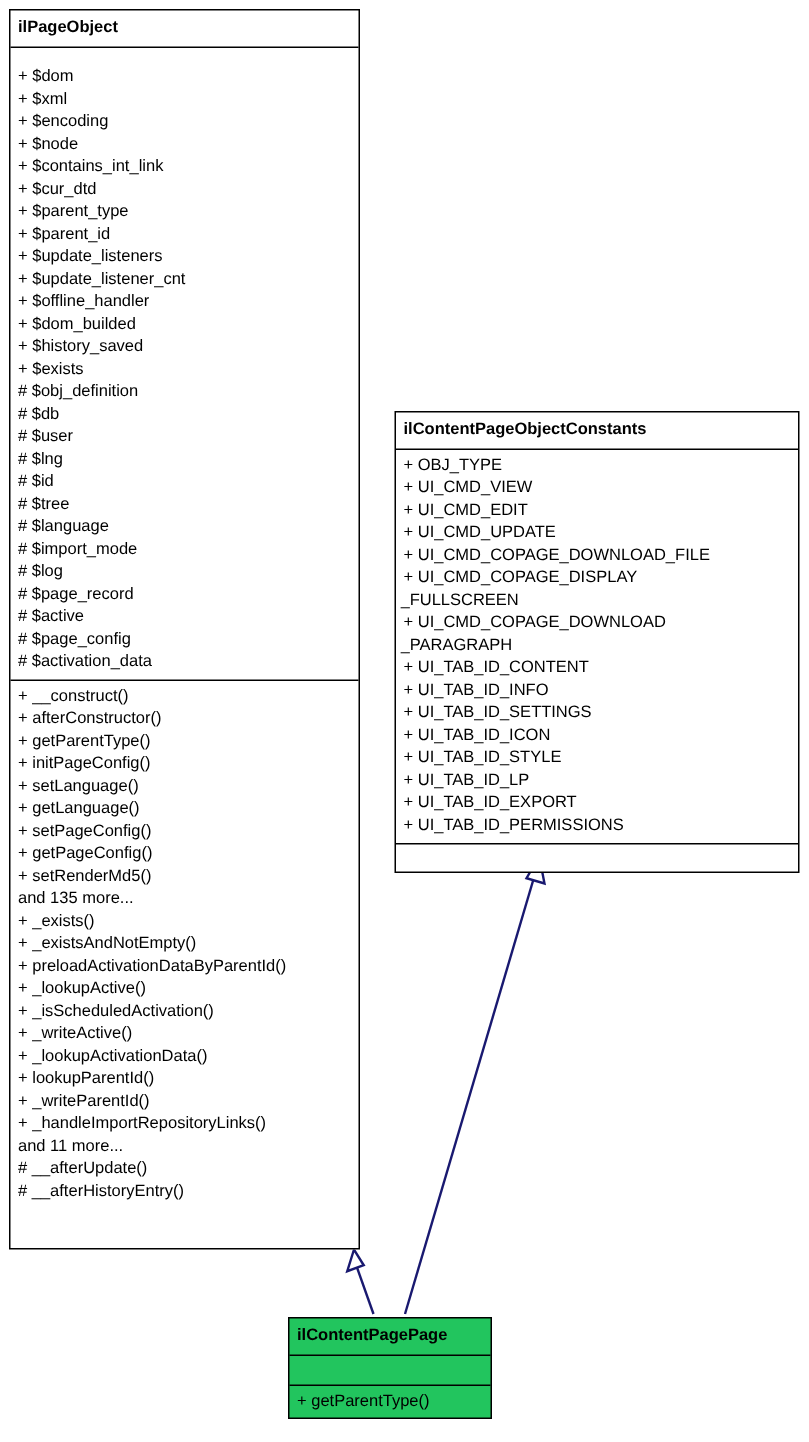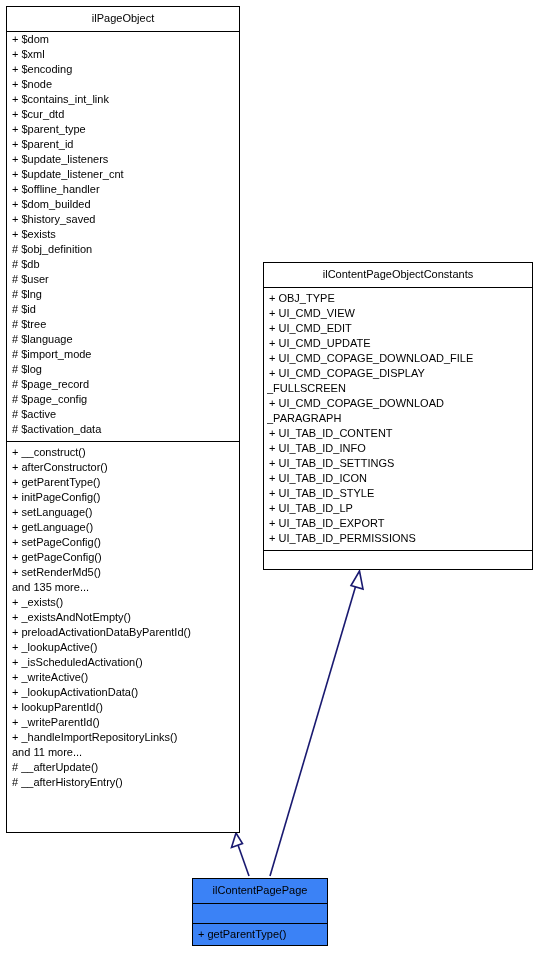--- a/index.html
+++ b/index.html
@@ -29,55 +29,55 @@
   .uml-class {
     position: absolute;
     box-sizing: border-box;
     border: 1px solid #000000;
     background: #ffffff;
     font-size: 11px;
     line-height: 15px;
     color: #000000;
   }
   .uml-class.filled {
-    background: #3b82f6;
+    background: #22c55e;
   }
   .compartment {
     box-sizing: border-box;
     padding: 3px 5px 4px 5px;
   }
   .compartment + .compartment {
     border-top: 1px solid #000000;
   }
   .class-title {
-    text-align: center;
     padding: 4px 5px 5px 5px;
     white-space: nowrap;
+    font-weight: bold;
   }
   .member {
     white-space: pre;
     overflow: hidden;
   }
   .member.wrapped {
     margin-left: -2px;
   }
   .compartment.empty {
     min-height: 19px;
   }
   
   #class-ilpageobject {
     left: 6px;
     top: 6px;
     width: 234px;
     height: 827px;
   }
-  #class-ilpageobject .compartment.attributes { padding-top: 0; }
+  #class-ilpageobject .compartment.attributes { padding-top: 12px; }
   #class-ilcontentpageobjectconstants {
     left: 263px;
-    top: 262px;
+    top: 274px;
     width: 270px;
     height: 308px;
   }
   #class-ilcontentpagepage {
     left: 192px;
     top: 878px;
     width: 136px;
     height: 68px;
   }
   #class-ilcontentpagepage .compartment.attributes {
@@ -123,22 +123,22 @@
       <div class="member"># $obj_definition</div>
       <div class="member"># $db</div>
       <div class="member"># $user</div>
       <div class="member"># $lng</div>
       <div class="member"># $id</div>
       <div class="member"># $tree</div>
       <div class="member"># $language</div>
       <div class="member"># $import_mode</div>
       <div class="member"># $log</div>
       <div class="member"># $page_record</div>
+      <div class="member"># $active</div>
       <div class="member"># $page_config</div>
-      <div class="member"># $active</div>
       <div class="member"># $activation_data</div>
     </div>
 
     <div class="compartment methods">
       <div class="member">+ __construct()</div>
       <div class="member">+ afterConstructor()</div>
       <div class="member">+ getParentType()</div>
       <div class="member">+ initPageConfig()</div>
       <div class="member">+ setLanguage()</div>
       <div class="member">+ getLanguage()</div>

